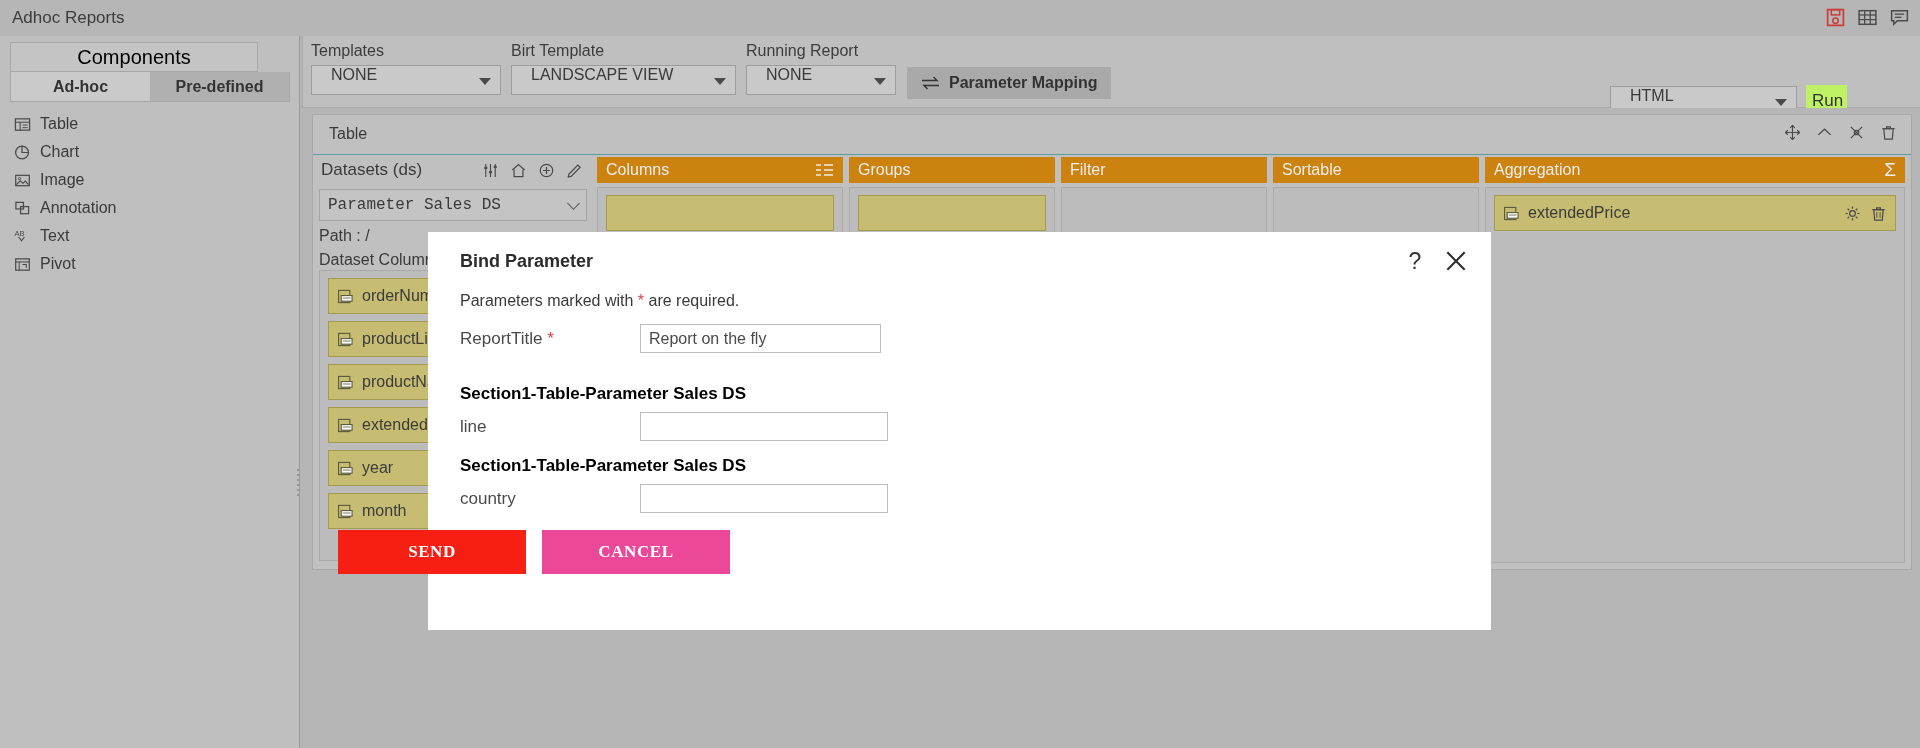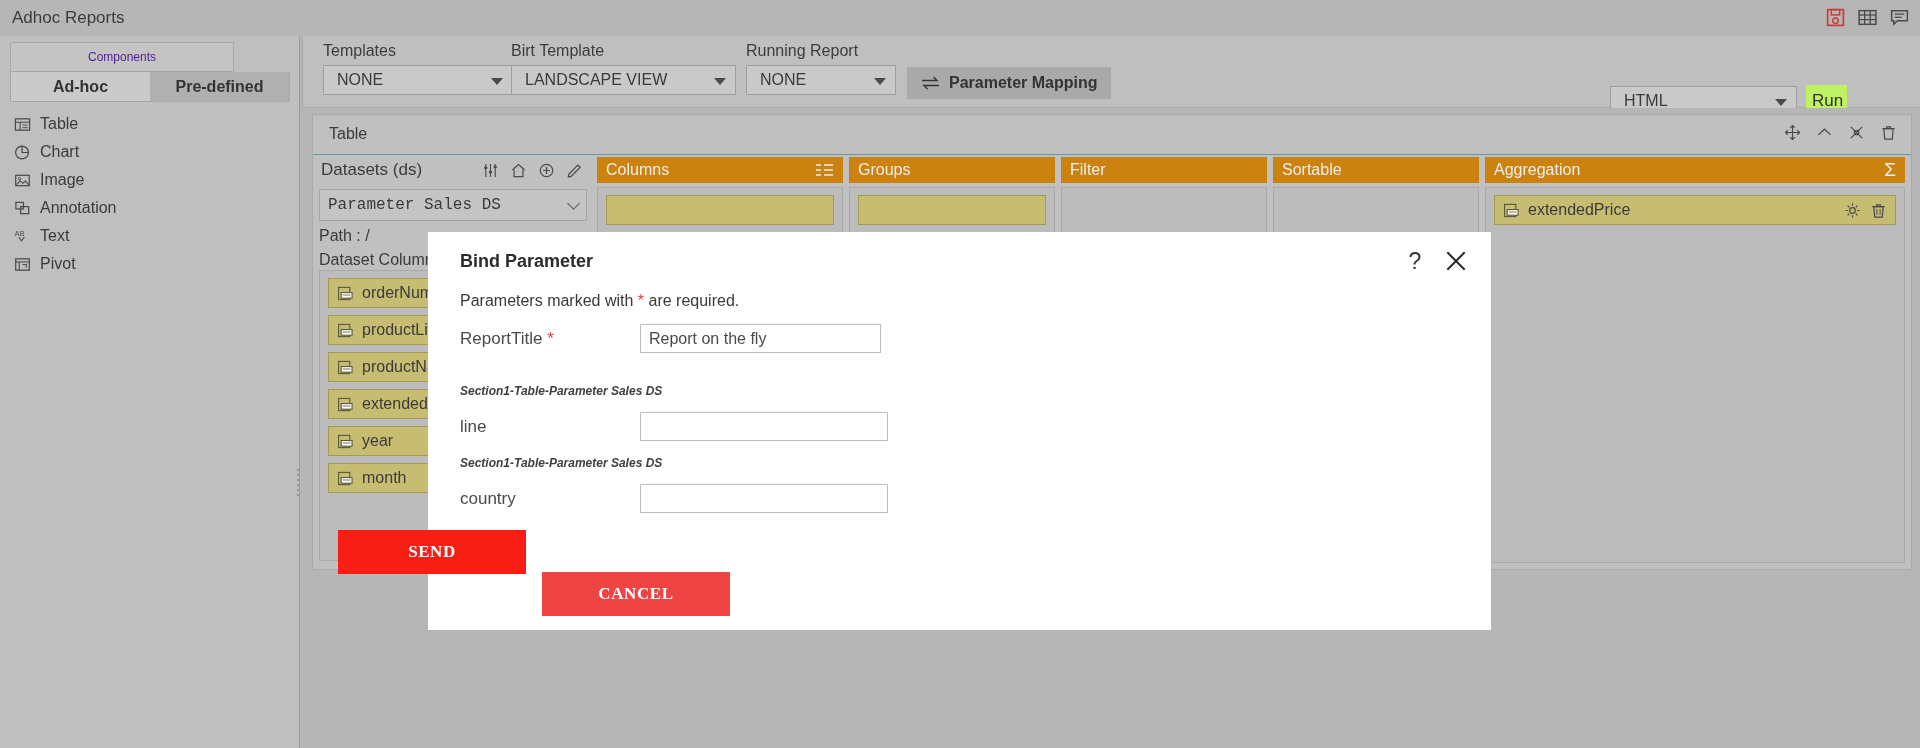--- a/index.html
+++ b/index.html
@@ -28,24 +28,24 @@
   }
   .tb-icon { width: 21px; height: 21px; display: block; }
 
   
   #sidebar {
     position: absolute; left: 0; top: 36px; width: 300px; height: 712px;
     background: #bfbfbf;
     border-right: 1px solid #9a9a9a;
   }
   #components-header {
-    position: absolute; left: 10px; top: 6px; width: 224px; height: 30px;
+    position: absolute; left: 10px; top: 6px; width: 248px; height: 30px;
     background: #c4c4c4; border: 1px solid #a8a8a8;
     display: flex; align-items: center; justify-content: center;
-    font-size: 12px; color: #4c1d95;
+    font-size: 20px; color: #000000;
   }
   #sidebar-tabs {
     position: absolute; left: 10px; top: 36px; width: 280px; height: 30px;
     display: flex; border: 1px solid #a8a8a8; border-top: none;
   }
   .sb-tab {
     flex: 1; display: flex; align-items: center; justify-content: center;
     font-size: 16px; font-weight: bold; color: #333;
     cursor: pointer;
   }
@@ -70,22 +70,22 @@
 
   
   #toolbar {
     position: absolute; left: 302px; top: 36px; width: 1618px; height: 72px;
     background: #bfbfbf; border: 1px solid #a9a9a9; border-top: none; border-right: none;
   }
   .tb-field { position: absolute; }
   .tb-label { font-size: 16px; color: #3c3c3c; display: block; margin-bottom: 5px; }
   .tb-select {
     position: relative; height: 30px; background: #c9c9c9;
-    border: 1px solid #9e9e9e; display: flex; align-items: center;
-    padding: 0 28px 0 13px; font-size: 16px; color: #3a3a3a; cursor: pointer;
+    border: 1px solid #9e9e9e; display: flex; align-items: flex-start;
+    padding: 0 28px 0 19px; font-size: 16px; color: #3a3a3a; cursor: pointer;
   }
   .caret {
     position: absolute; right: 9px; top: 50%; margin-top: -2px;
     width: 0; height: 0; border-left: 6px solid transparent;
     border-right: 6px solid transparent; border-top: 7px solid #4a4a4a;
   }
   #param-mapping-btn {
     position: absolute; left: 970px; top: 72px; height: 32px;
     background: #a9a9a9; border: none;
     display: flex; align-items: center; gap: 9px;
@@ -142,21 +142,21 @@
   .panel-head {
     height: 26px; display: flex; align-items: center; justify-content: space-between;
     padding: 0 9px; font-size: 16px; color: #ededed;
   }
   .panel-head.orange { background: #cb820e; }
   .panel-body {
     position: absolute; top: 30px; left: 0; right: 0; bottom: 0;
     background: #bcbcbc; border: 1px solid #aaaaaa;
   }
   .chip {
-    position: relative; margin: 7px 8px; height: 30px;
+    position: relative; margin: 7px 8px; height: 36px;
     background: #c6bc72; border: 1px solid #a59b50;
     display: flex; align-items: center; gap: 8px; padding: 0 8px;
     font-size: 16px; color: #3b3b3b; cursor: pointer;
   }
   .chip-ico { width: 17px; height: 15px; flex: 0 0 17px; }
   .chip-actions { margin-left: auto; display: flex; gap: 9px; }
 
   #ds-panel { width: 268px; left: 0; }
   #ds-head {
     height: 26px; display: flex; align-items: center; justify-content: space-between;
@@ -217,32 +217,32 @@
   }
   .req { color: #e0403a; }
   .form-row { position: absolute; left: 32px; display: flex; align-items: center; }
   .form-label { width: 180px; font-size: 17px; color: #4a4a4a; }
   .form-input {
     width: 270px; height: 29px; border: 1px solid #bdbdbd; background: #fff;
     padding: 0 8px; font-size: 16px; color: #4a4a4a;
     font-family: "Liberation Sans", sans-serif;
   }
   .group-title {
-    position: absolute; left: 32px; font-size: 12px; font-weight: bold; color: #404040; font-style: italic;
+    position: absolute; left: 32px; font-size: 17px; font-weight: bold; color: #000000;
   }
   #modal-buttons {
     position: absolute; left: 338px; top: 530px; display: flex; gap: 16px;
   }
   .btn {
     width: 188px; height: 44px; border: none; color: #fff;
     font-size: 17px; font-weight: bold; letter-spacing: .6px;
     cursor: pointer; font-family: Liberation Serif, serif;
   }
   #send-btn { background: #f71e14; }
-  #cancel-btn { background: #ef4444; margin-top: 42px; }
+  #cancel-btn { background: #ec4899; }
 </style>
 </head>
 <body>
 
 <div id="titlebar">
   <div id="app-title">Adhoc Reports</div>
   <div id="titlebar-icons">
     <svg class="tb-icon" viewBox="0 0 20 20">
       <rect x="2.5" y="2.5" width="15" height="15" fill="none" stroke="#cc3b36" stroke-width="1.6"></rect>
       <rect x="6" y="2.5" width="8" height="5" fill="none" stroke="#cc3b36" stroke-width="1.4"></rect>
@@ -327,21 +327,21 @@
       <i></i>
       <i></i>
       <i></i>
       <i></i>
       <i></i>
   </div>
 </div>
 
 <div id="toolbar">
 
-  <div class="tb-field" style="left:20px; top:6px; width:190px;">
+  <div class="tb-field" style="left:8px; top:6px; width:190px;">
     <span class="tb-label">Templates</span>
     <div class="tb-select">
       <span>NONE</span>
       <span class="caret"></span>
     </div>
   </div>
 
   <div class="tb-field" style="left:208px; top:6px; width:225px;">
     <span class="tb-label">Birt Template</span>
     <div class="tb-select">

